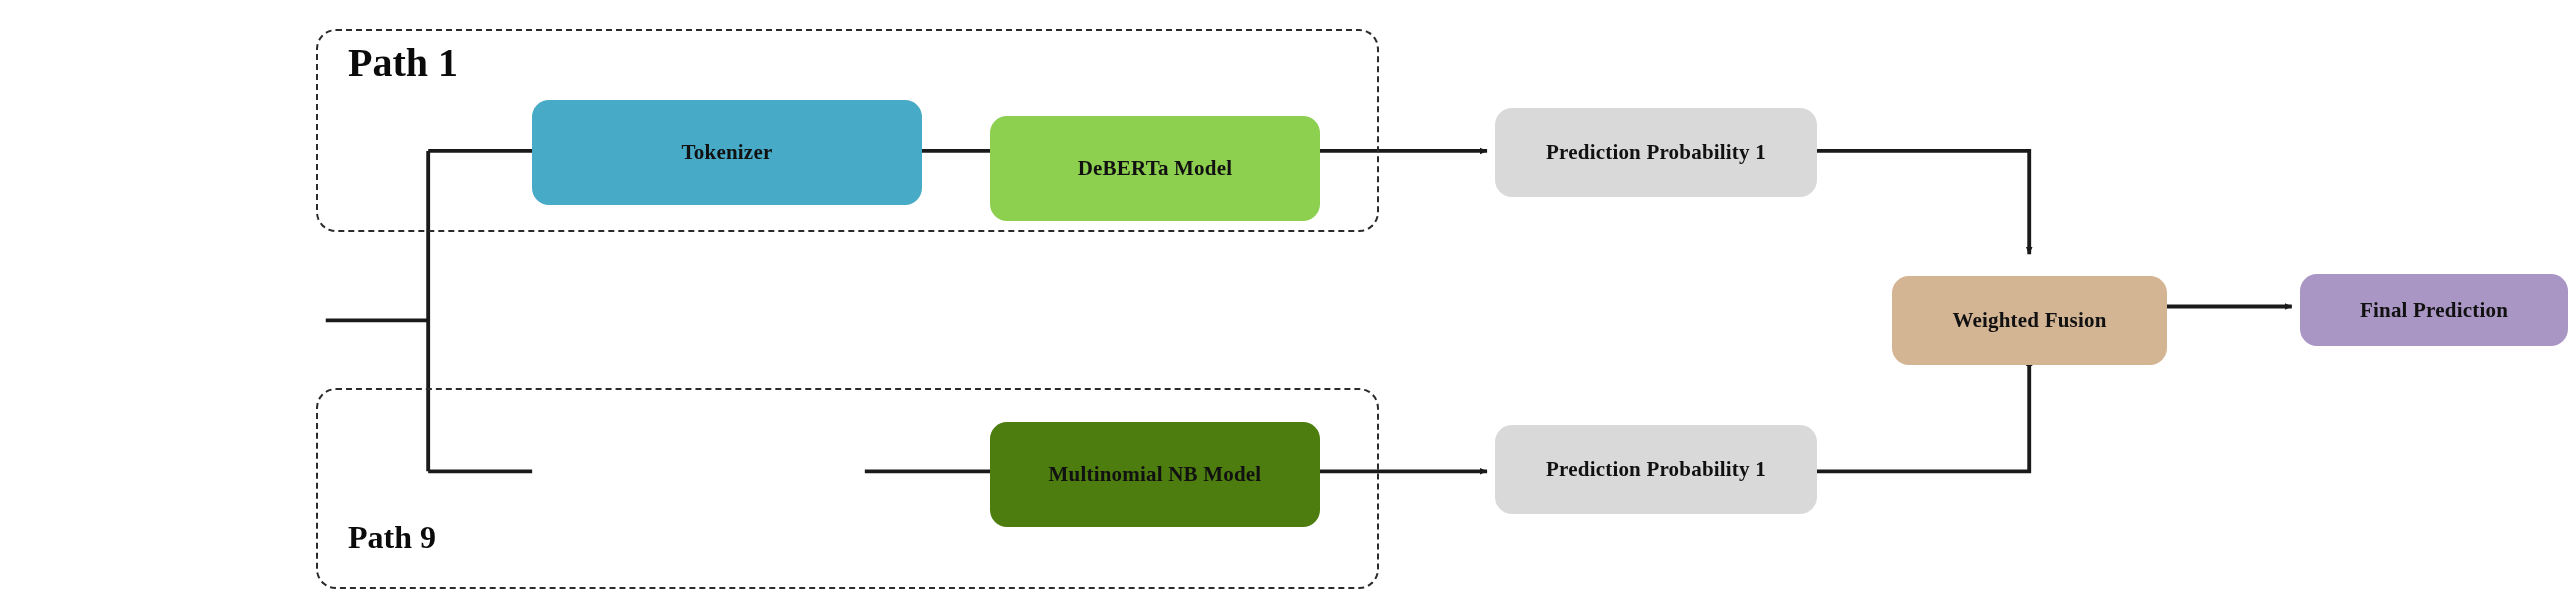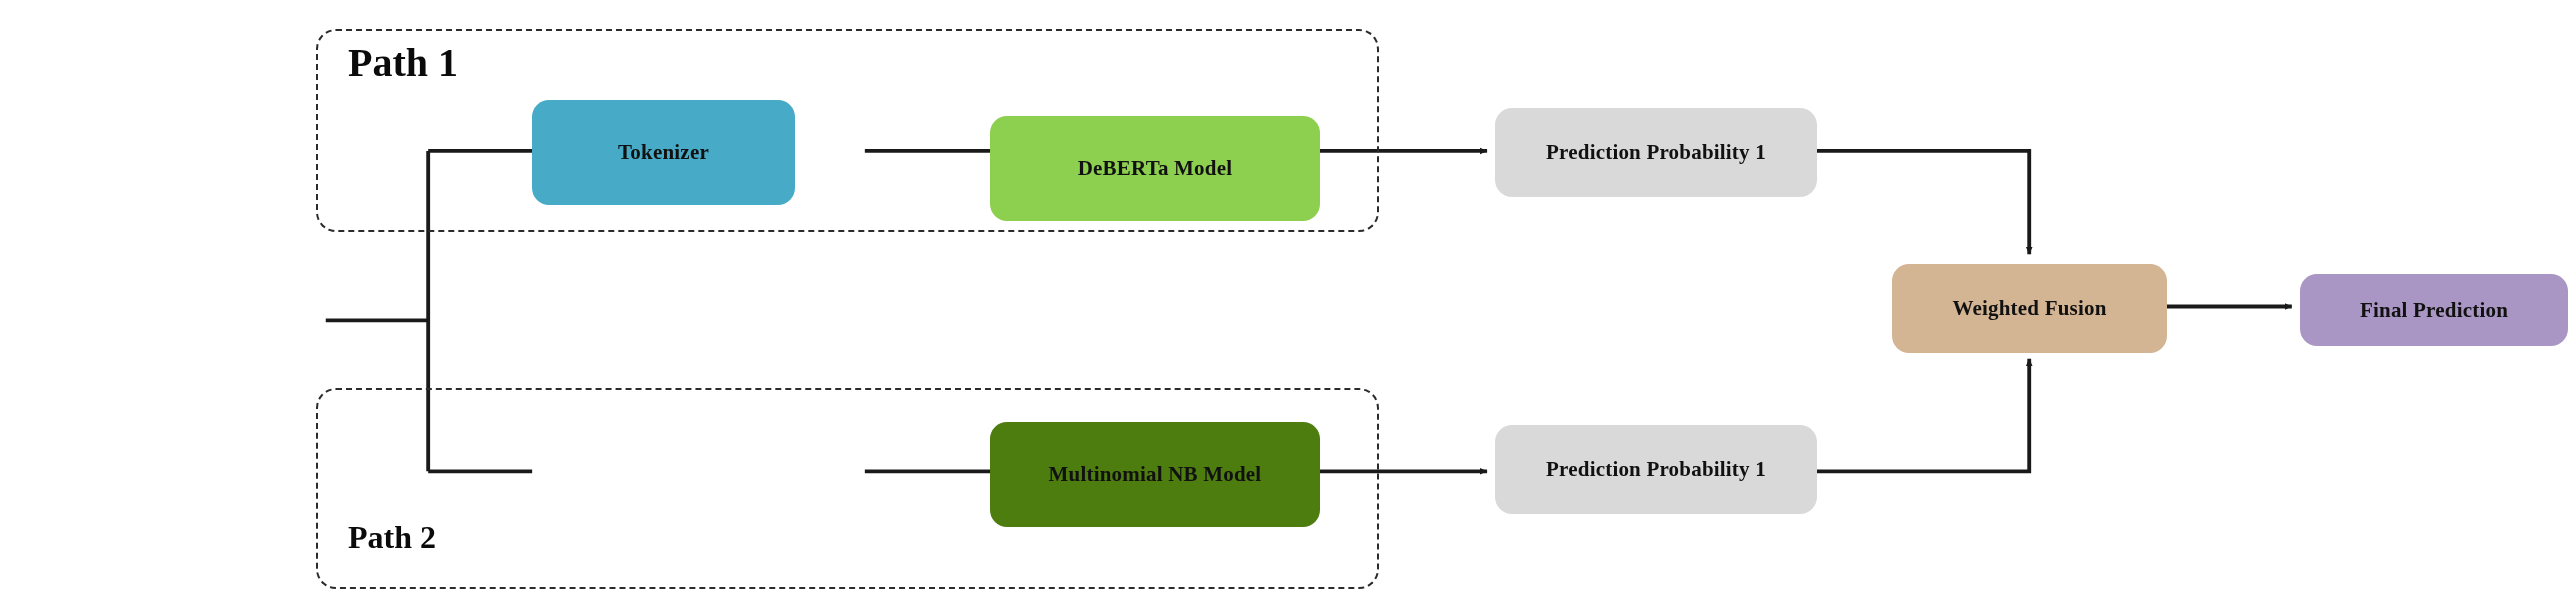--- a/index.html
+++ b/index.html
@@ -55,45 +55,45 @@
   .group-label {
     position: absolute;
     font-weight: bold;
     color: #0b0b0b;
     z-index: 4;
     white-space: nowrap;
   }
 
   
   #node-input-text      { left: 35px;   top: 285px; width: 291px; height: 71px;  font-size: 21px; background: #a996c4; }
-  #node-tokenizer       { left: 532px;  top: 100px; width: 263px; height: 105px; font-size: 21px; background: #47aac7; }
+  #node-tokenizer       { left: 532px;  top: 100px; width: 390px; height: 105px; font-size: 21px; background: #47aac7; }
   #node-deberta         { left: 990px; top: 116px; width: 330px; height: 105px; font-size: 21px; background: #8dcf4e; }
   #node-pred-prob-1     { left: 1495px; top: 108px; width: 322px; height: 89px; font-size: 21px; background: #d9d9d9; }
   #node-feature-extract { left: 532px;  top: 422px; width: 333px; height: 105px; font-size: 21px; background: #ffd24c; }
   #node-multinomial-nb  { left: 990px; top: 422px; width: 330px; height: 105px; font-size: 21px; background: #4d7c0f; }
   #node-pred-prob-2     { left: 1495px; top: 425px; width: 322px; height: 89px; font-size: 21px; background: #d9d9d9; }
-  #node-weighted-fusion { left: 1892px; top: 264px; width: 275px; height: 89px; font-size: 21px; background: #d3b493; }
+  #node-weighted-fusion { left: 1892px; top: 276px; width: 275px; height: 89px; font-size: 21px; background: #d3b493; }
   #node-final-pred      { left: 2300px; top: 274px; width: 268px; height: 72px;  font-size: 21px; background: #a996c4; }
 
   
   #group-path-1 { left: 316px; top: 29px;  width: 1063px; height: 203px; }
   #group-path-2 { left: 316px; top: 388px; width: 1063px; height: 201px; }
   #group-label-path-1 { left: 348px; top: 39px;  font-size: 40px; }
   #group-label-path-2 { left: 348px; top: 519px; font-size: 32px; }
 </style>
 </head>
 <body>
 
 <div id="diagram-root">
 
   <div class="group-box" id="group-path-1"></div>
   <div class="group-box" id="group-path-2"></div>
 
   <div class="group-label" id="group-label-path-1">Path 1</div>
-  <div class="group-label" id="group-label-path-2">Path 2</div>
+  <div class="group-label" id="group-label-path-2">Path 9</div>
 
   <svg id="wires" viewBox="0 0 3343 796" width="2576" height="613" xmlns="http://www.w3.org/2000/svg">
     <defs>
       <marker id="arrow-right" markerWidth="11" markerHeight="11" refX="9.5" refY="5" orient="auto" markerUnits="userSpaceOnUse">
         <path d="M0,0.6 L10,5 L0,9.4 Z" fill="#1a1a1a"></path>
       </marker>
       <marker id="arrow-down" markerWidth="11" markerHeight="11" refX="9.5" refY="5" orient="auto" markerUnits="userSpaceOnUse">
         <path d="M0,0.6 L10,5 L0,9.4 Z" fill="#1a1a1a"></path>
       </marker>
       <marker id="arrow-up" markerWidth="11" markerHeight="11" refX="9.5" refY="5" orient="auto" markerUnits="userSpaceOnUse">

